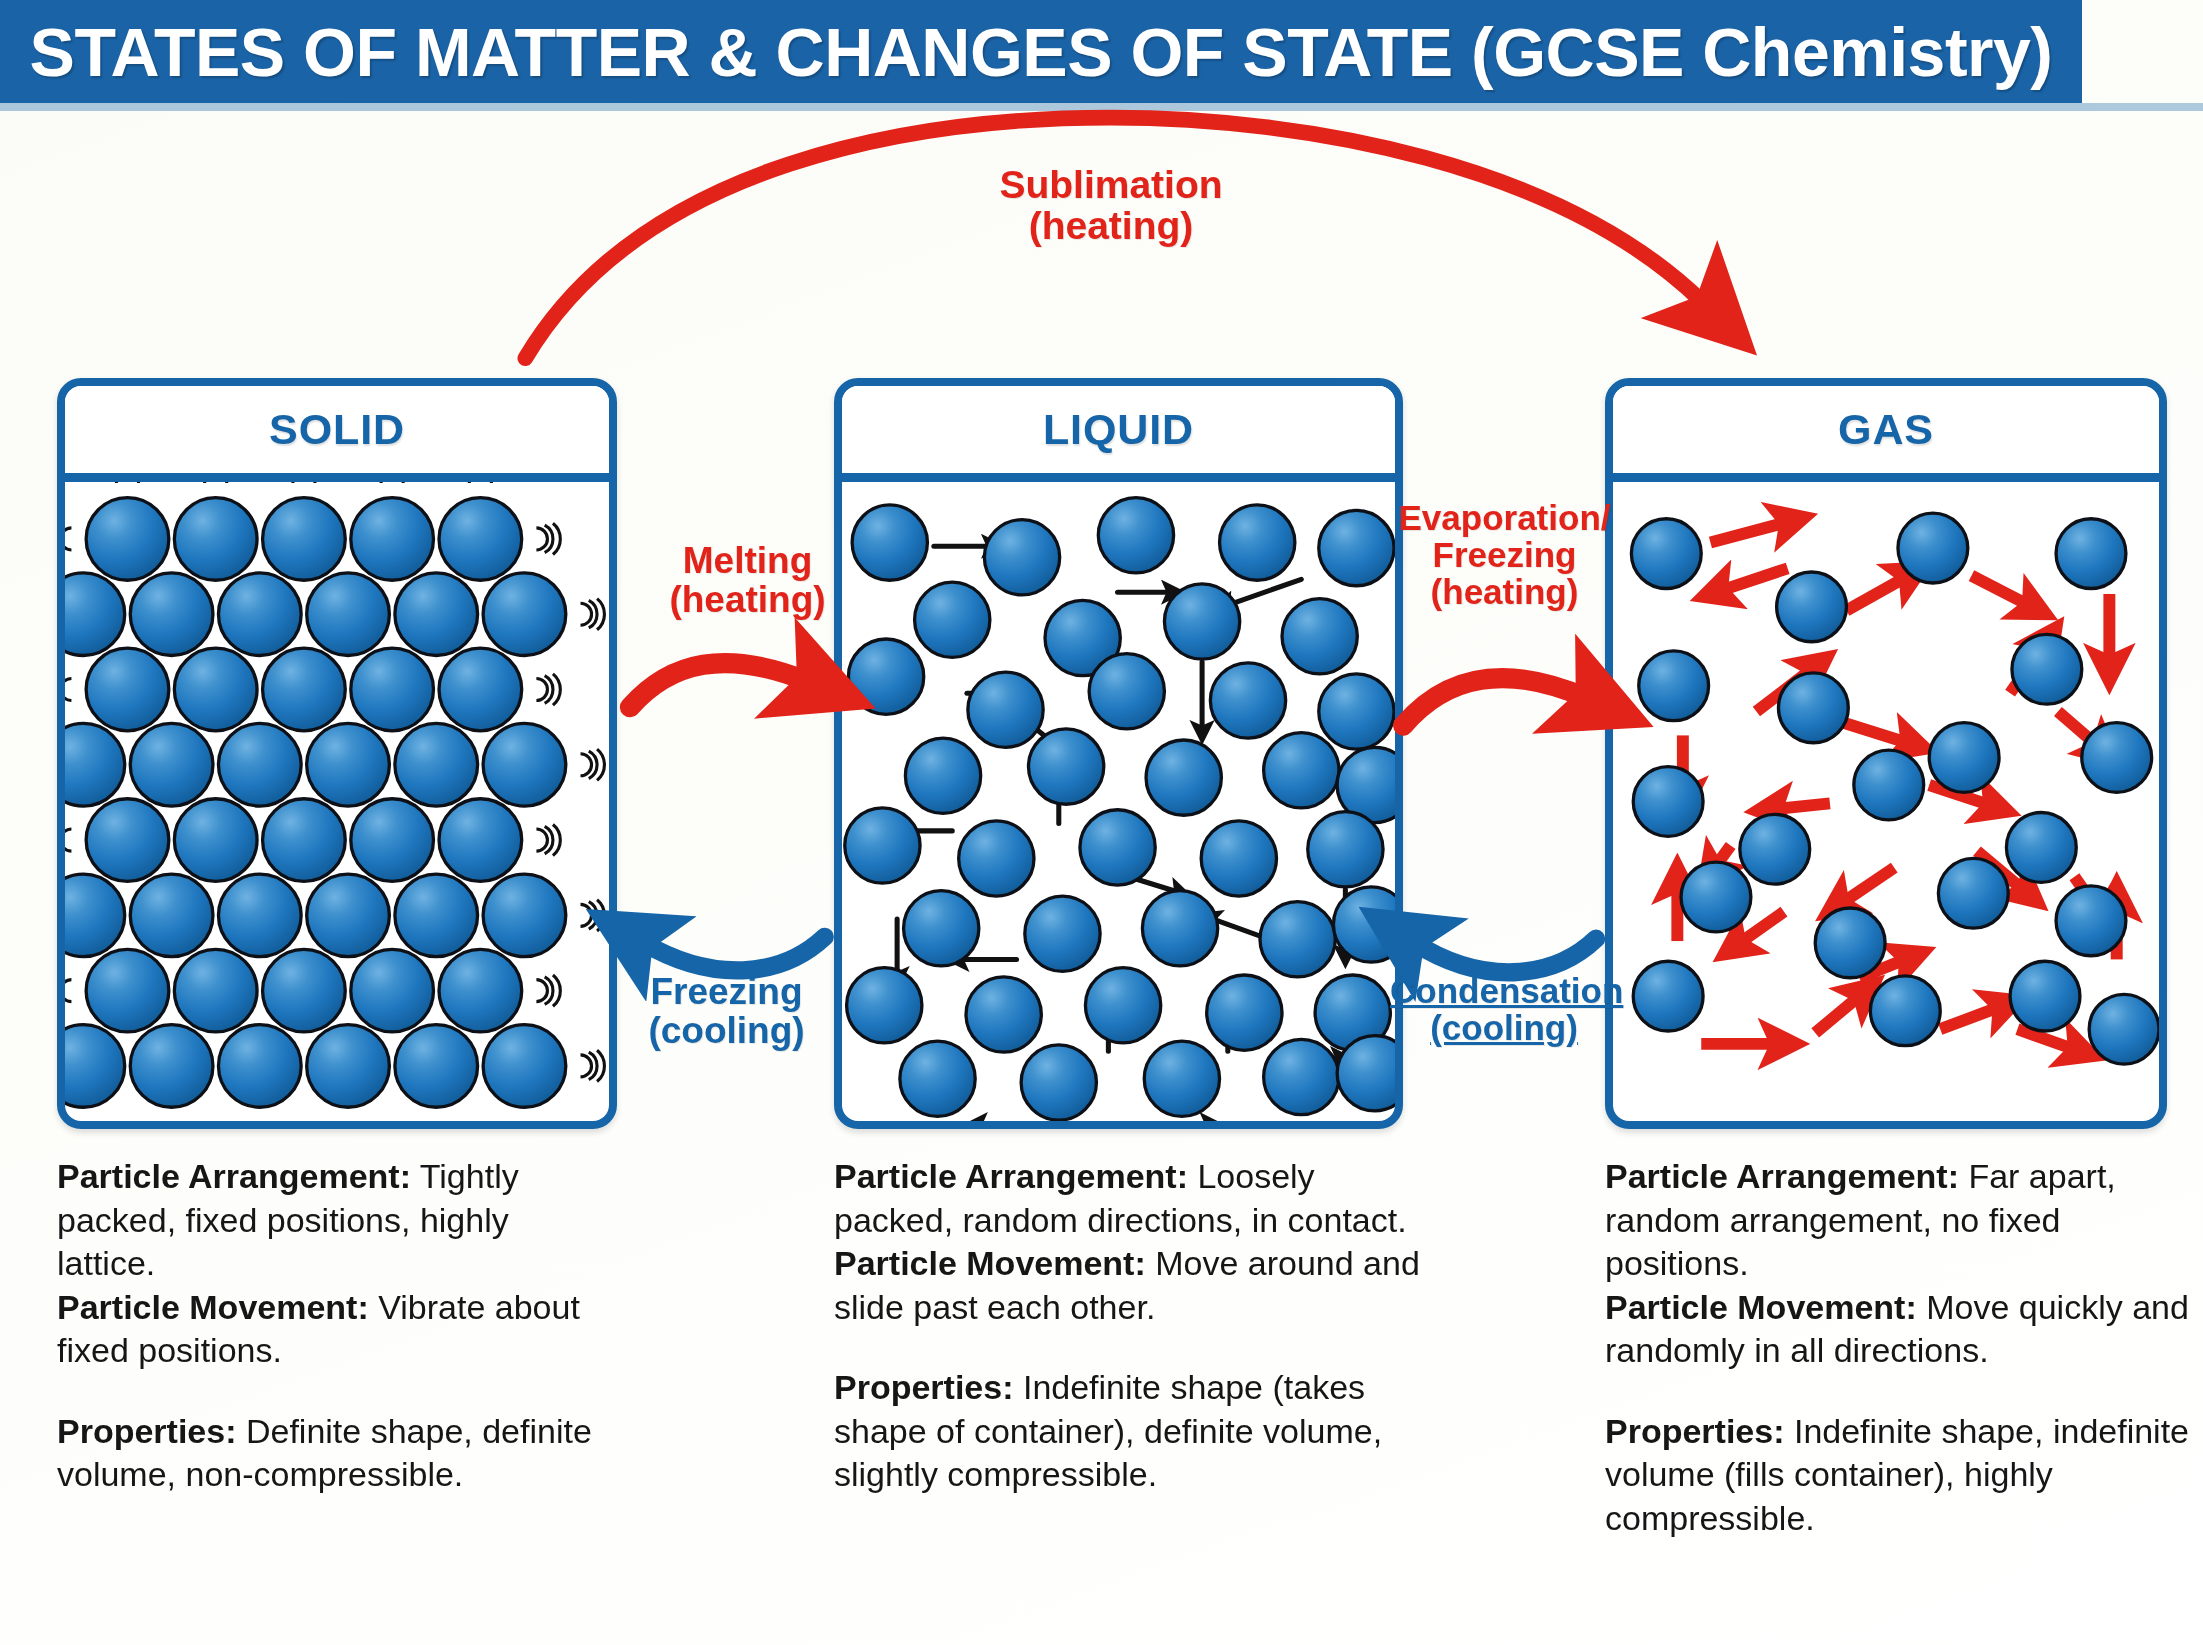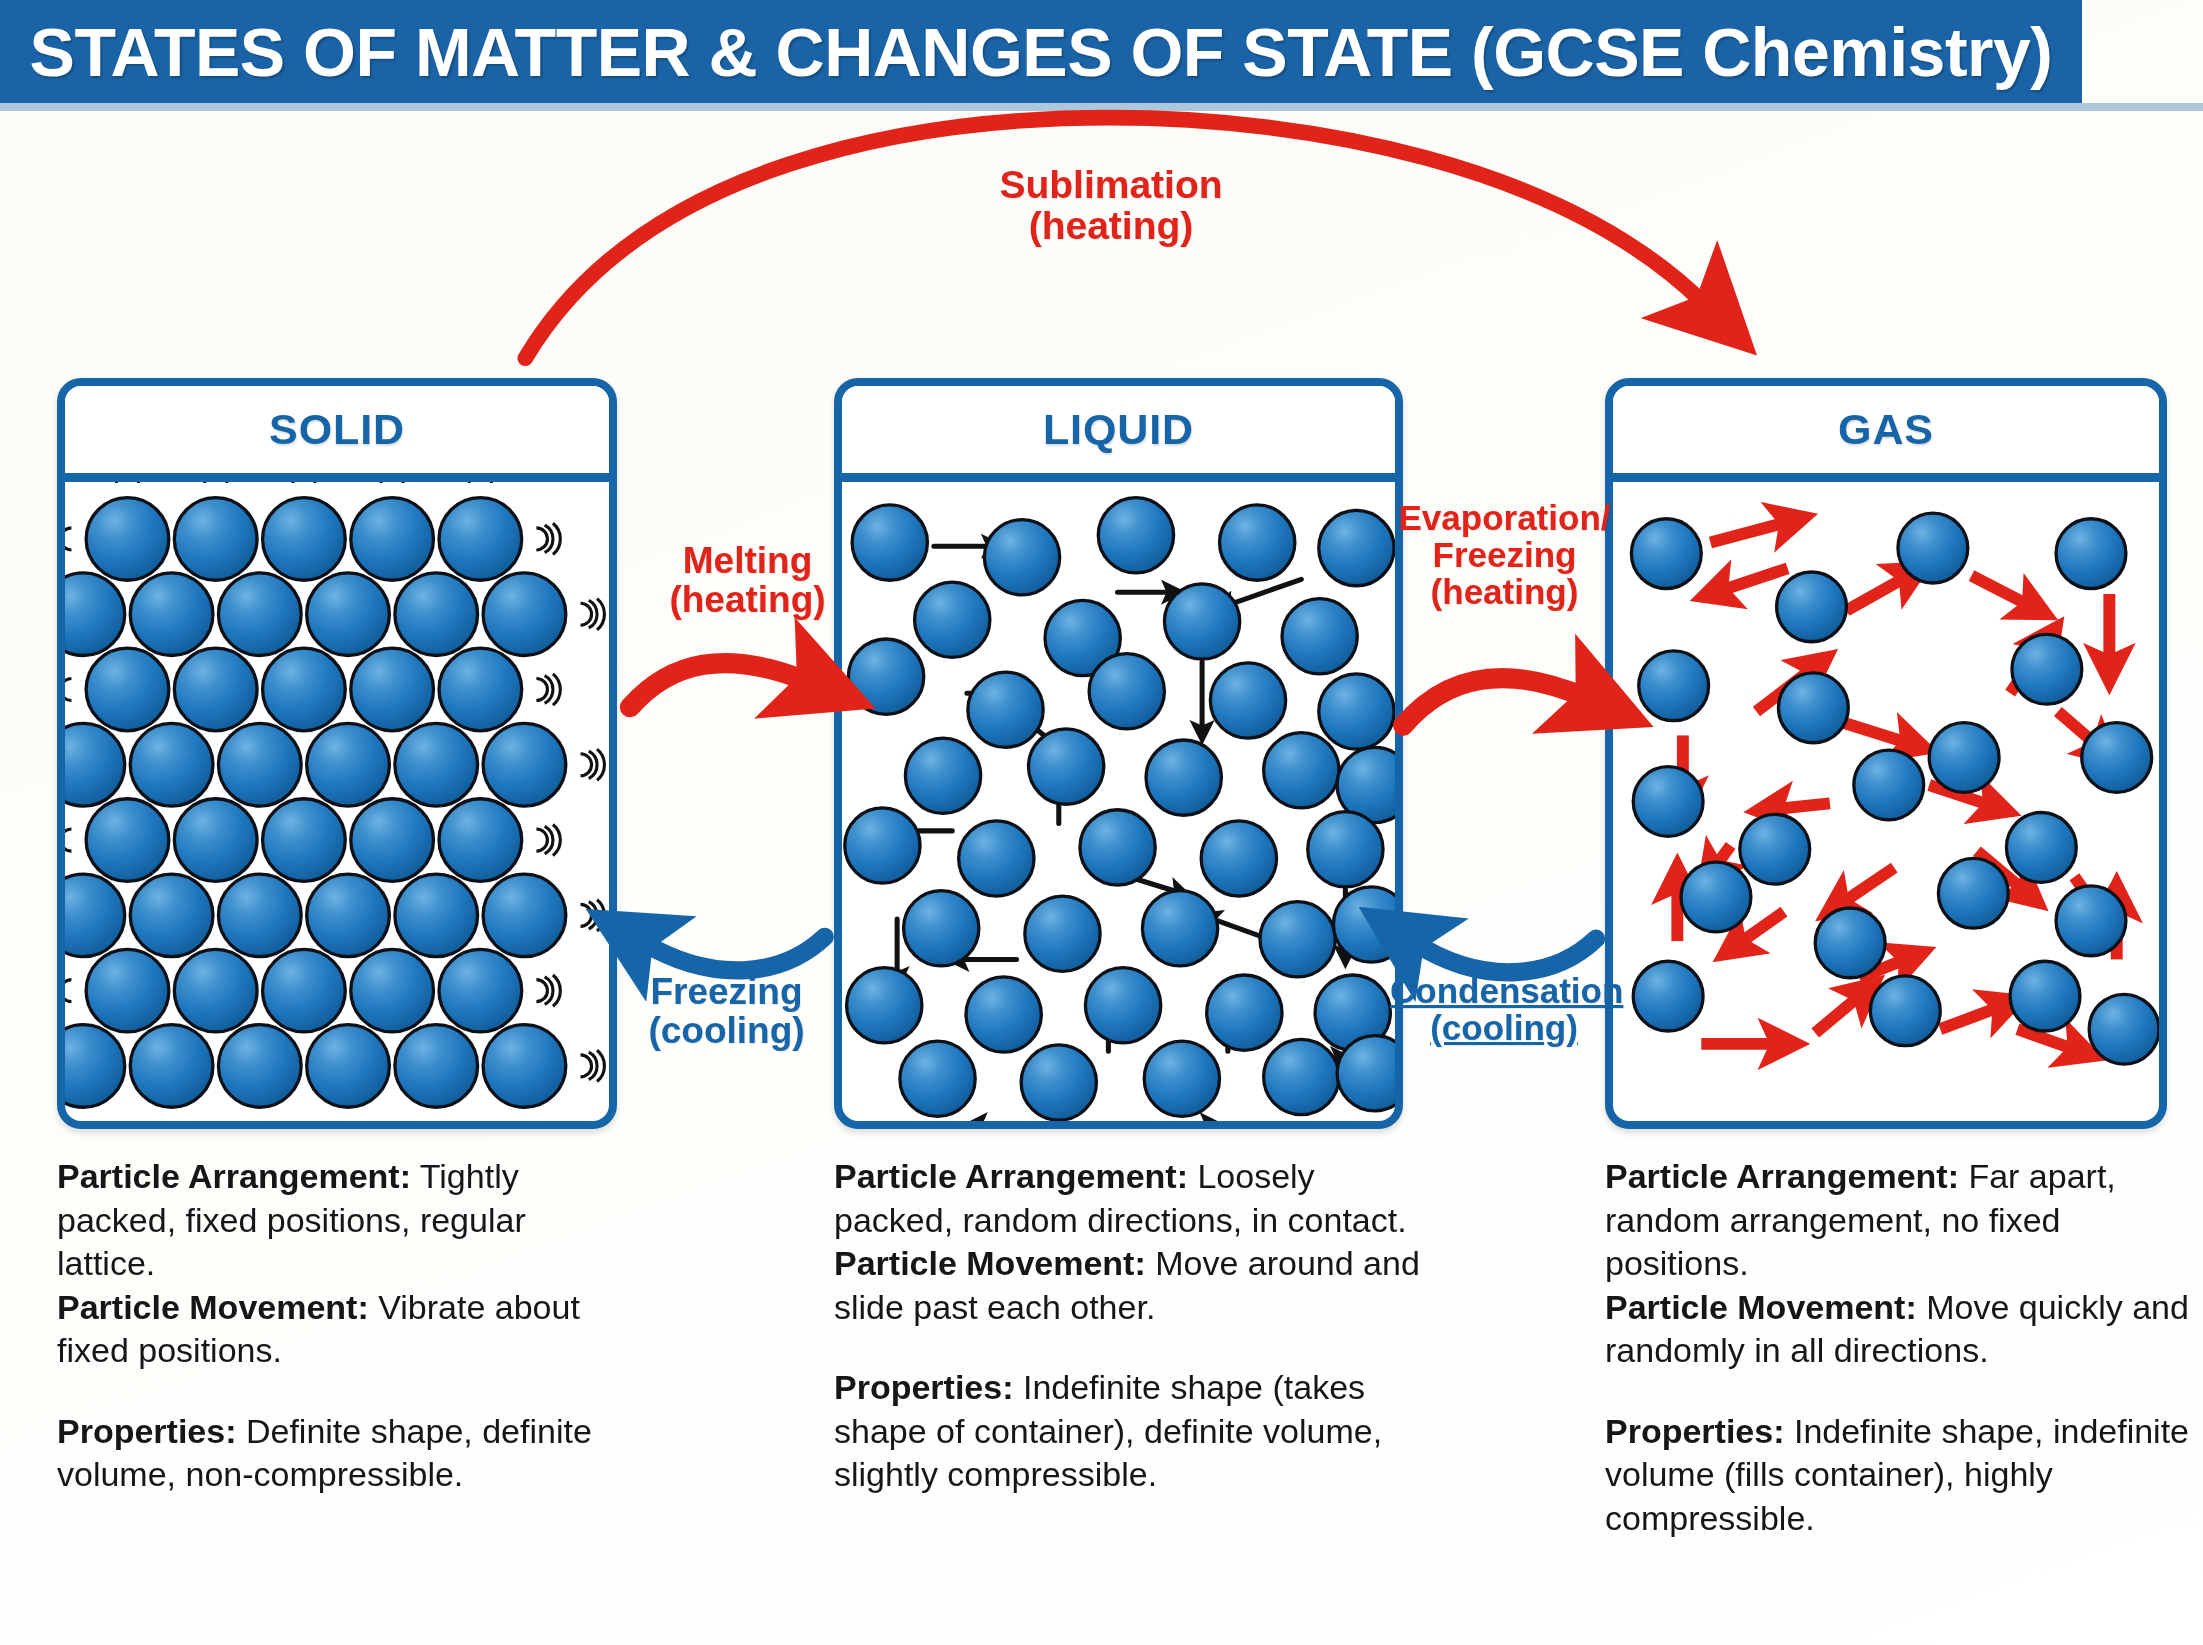--- a/index.html
+++ b/index.html
@@ -418,21 +418,21 @@
     <div>Evaporation/</div>
     <div>Freezing</div>
     <div>(heating)</div>
   </div>
   <div class="trans-label cold" id="lbl-condensation" style="z-index:4;">
     <div>Condensation</div>
     <div>(cooling)</div>
   </div>
 
   <div class="desc" id="desc-solid">
-    <p><b>Particle Arrangement:</b><span> Tightly packed, fixed positions, regular lattice.</span></p>
+    <p><b>Particle Arrangement:</b><span> Tightly packed, fixed positions, highly lattice.</span></p>
     <p><b>Particle Movement:</b><span> Vibrate about fixed positions.</span></p>
     <div class="gap"></div>
     <p><b>Properties:</b><span> Definite shape, definite volume, non-compressible.</span></p>
   </div>
 
   <div class="desc" id="desc-liquid">
     <p><b>Particle Arrangement:</b><span> Loosely packed, random directions, in contact.</span></p>
     <p><b>Particle Movement:</b><span> Move around and slide past each other.</span></p>
     <div class="gap"></div>
     <p><b>Properties:</b><span> Indefinite shape (takes shape of container), definite volume, slightly compressible.</span></p>

